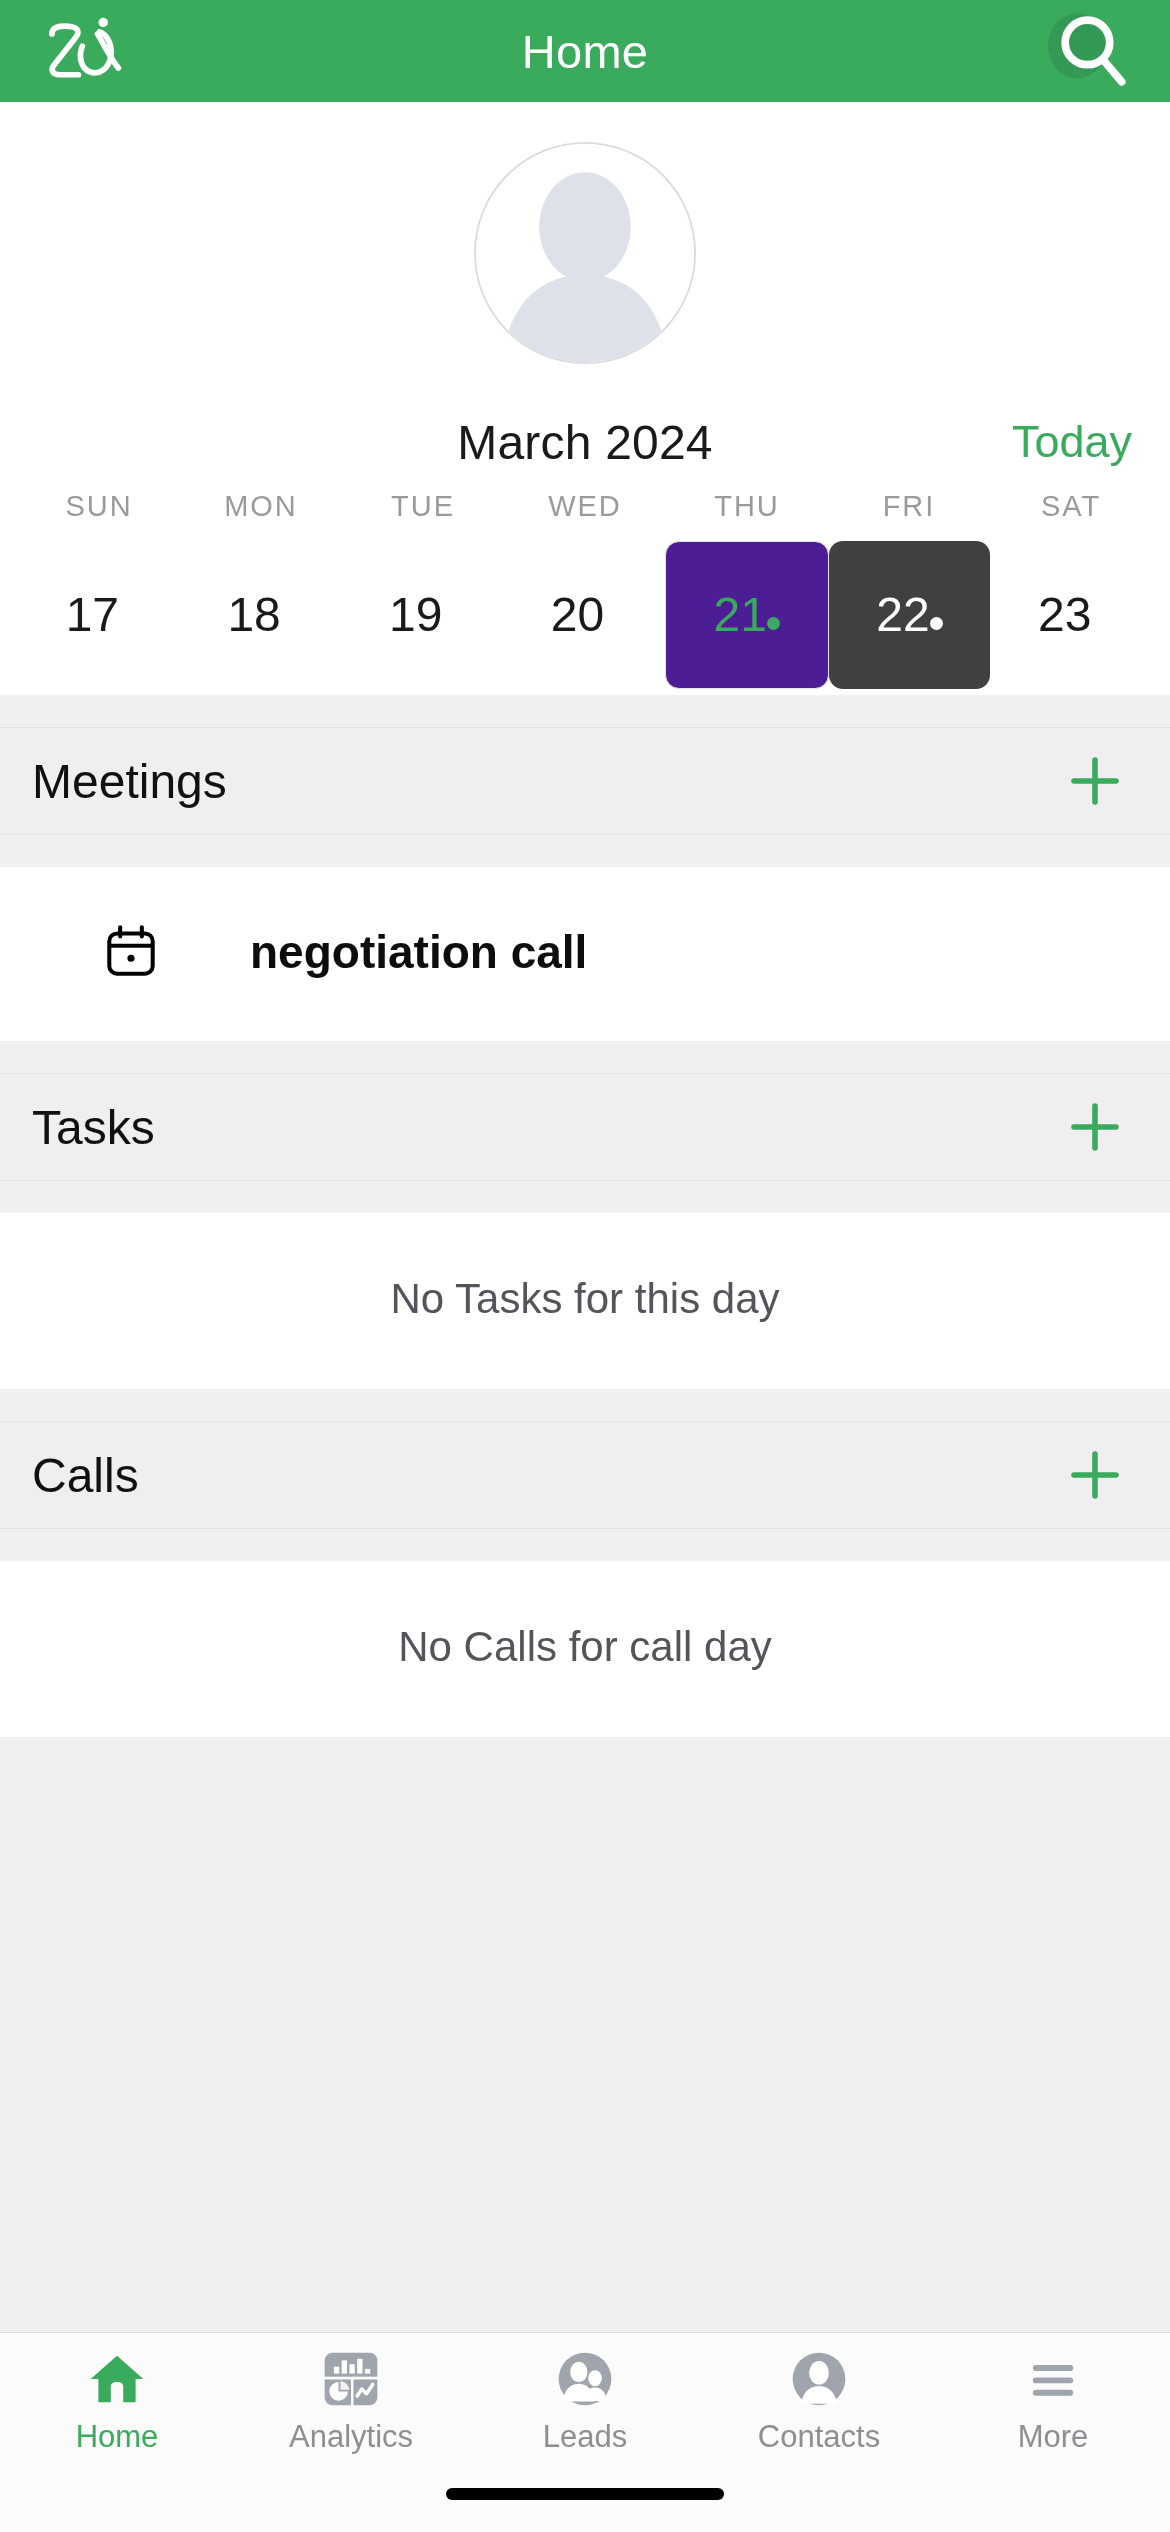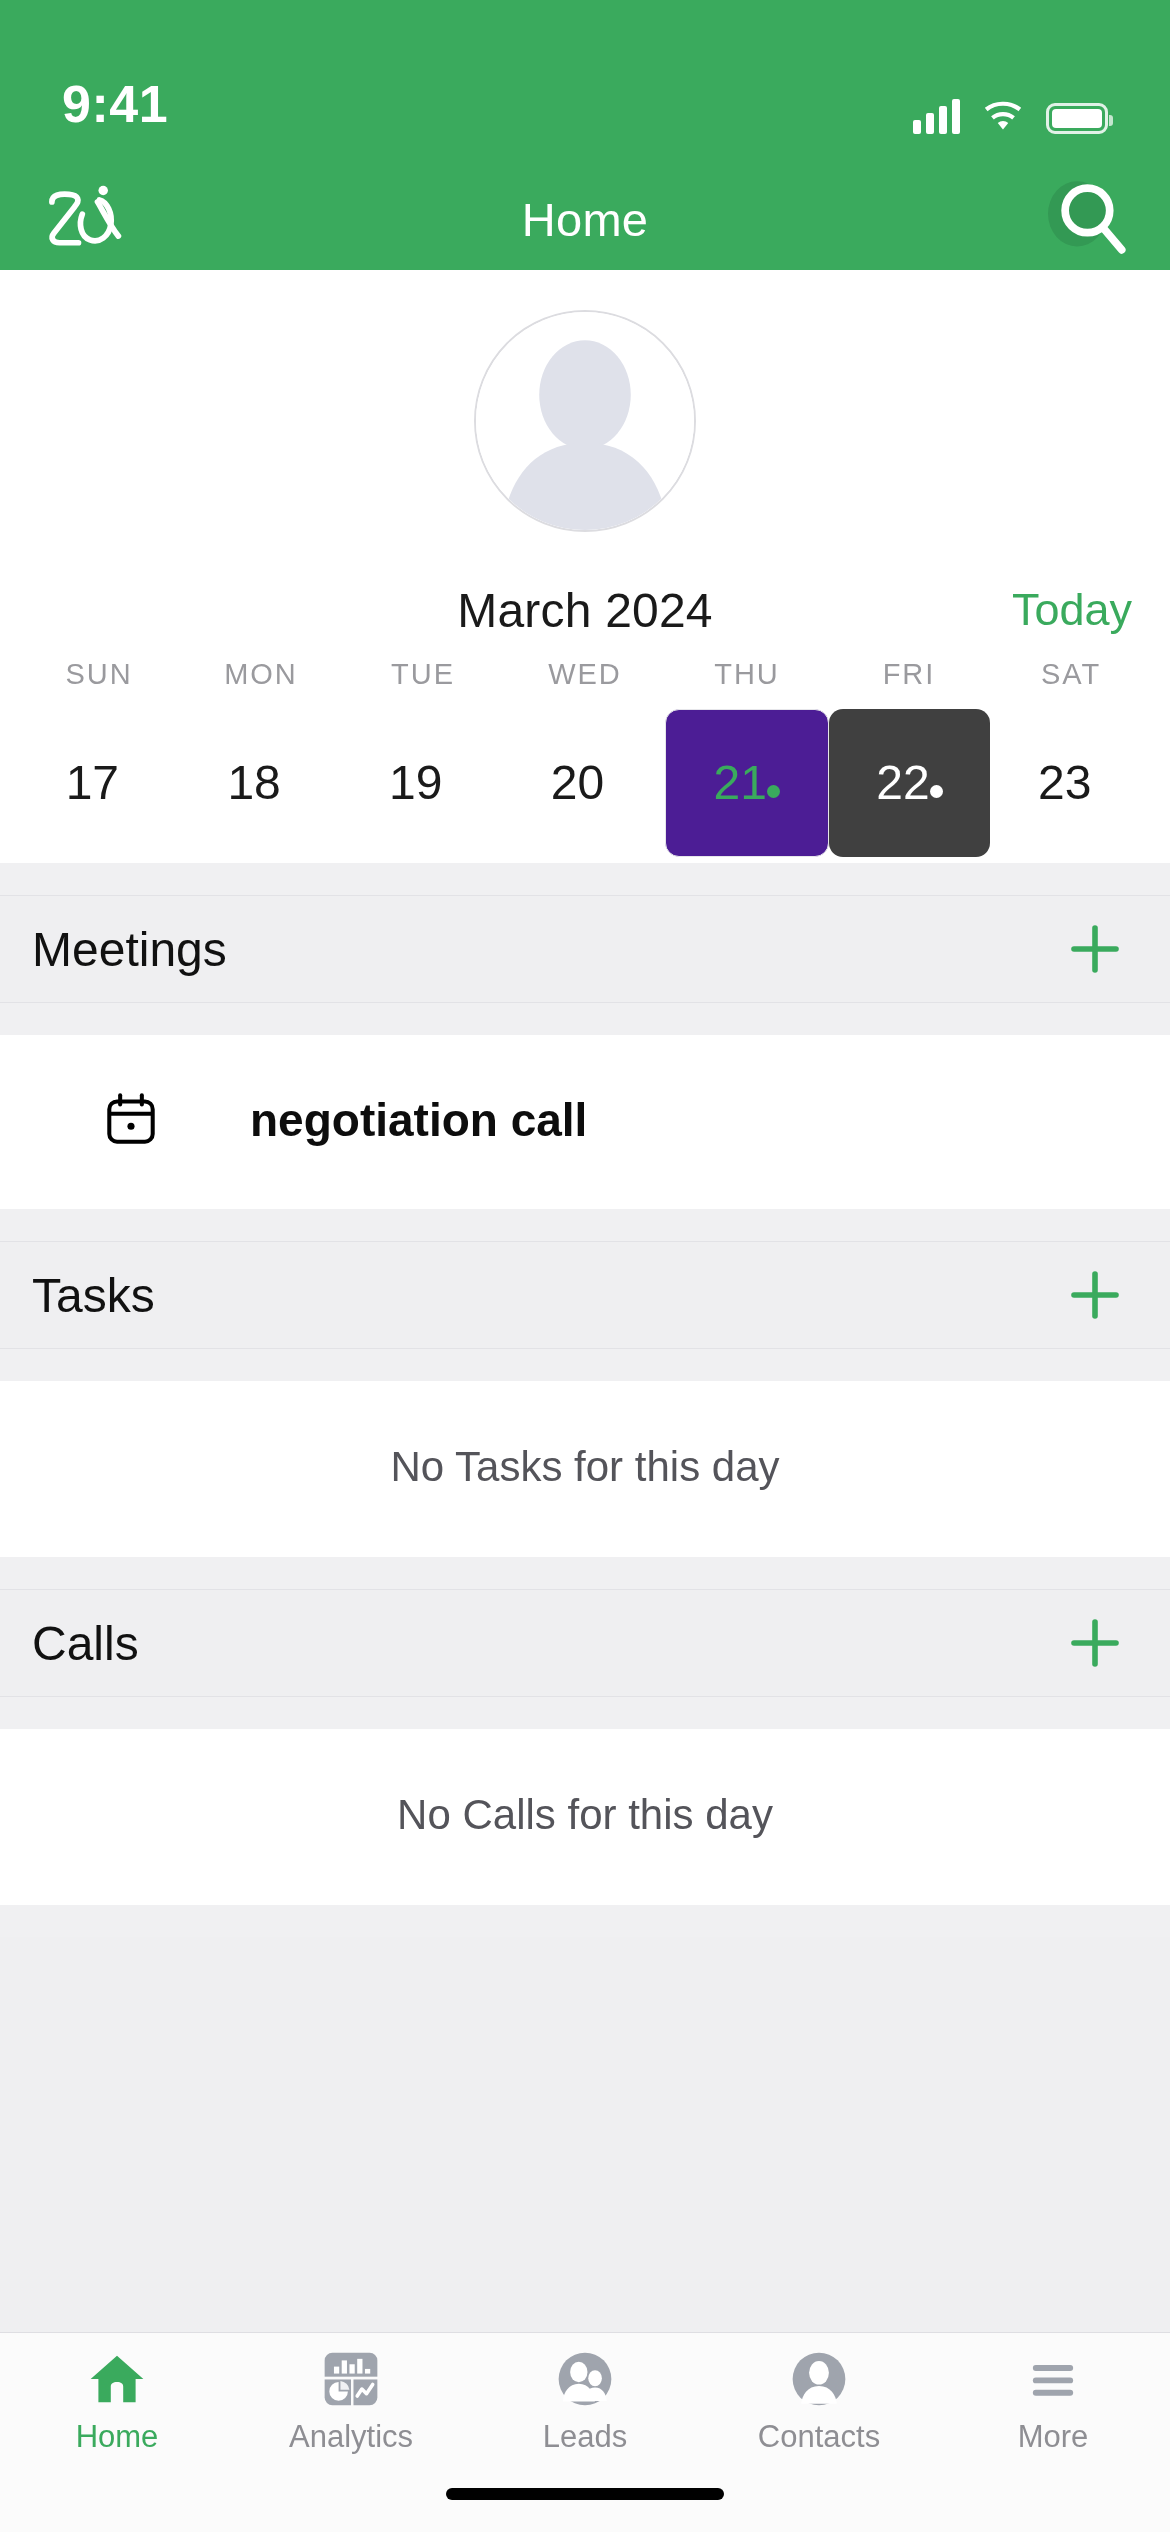--- a/index.html
+++ b/index.html
@@ -109,39 +109,20 @@
   .tab.active .lbl { color:#3aaa5d; }
 
   .homebar-wrap { height:58px; background:#fbfbfb; display:flex; align-items:flex-start; justify-content:center; flex:0 0 auto; }
   .homebar { width:278px; height:12px; background:#000; border-radius:6px; margin-top:14px; }
 </style>
 </head>
 <body>
 
 <div class="phone">
 
-  <div class="statusbar">
-    <div class="status-time">9:41</div>
-    <div class="status-icons">
-      <div class="signal">
-        <i></i>
-          <i></i>
-          <i></i>
-          <i></i>
-      </div>
-      <svg class="wifi" viewBox="0 0 24 20">
-        <path d="M12 17.4l3.1-3.9a4.9 4.9 0 0 0-6.2 0z" fill="#fff"></path>
-        <path d="M12 9.6c2 0 3.9.7 5.4 1.9l1.6-2A11.3 11.3 0 0 0 12 7a11.3 11.3 0 0 0-7 2.5l1.6 2A8.5 8.5 0 0 1 12 9.6z" fill="#fff"></path>
-        <path d="M12 3.4c3.4 0 6.6 1.2 9.1 3.2l1.6-2A16.6 16.6 0 0 0 12 1 16.6 16.6 0 0 0 1.3 4.6l1.6 2A14.4 14.4 0 0 1 12 3.4z" fill="#fff"></path>
-      </svg>
-      <div class="batt">
-          <span></span>
-        </div>
-    </div>
-  </div>
 
   <div class="navbar">
     <svg class="nav-logo" viewBox="0 0 100 80">
       <path d="M12 22 C12 15, 20 13, 30 14 C40 15, 42 20, 36 27 L14 55 C10 60, 13 65, 20 65 L40 65" fill="none" stroke="#fff" stroke-width="6" stroke-linecap="round" stroke-linejoin="round"></path>
       <path d="M44 35 C40 45, 42 58, 52 62 C62 66, 72 58, 74 46 C76 34, 70 22, 62 20" fill="none" stroke="#fff" stroke-width="6" stroke-linecap="round"></path>
       <path d="M60 22 C66 32, 74 48, 82 58" fill="none" stroke="#fff" stroke-width="6" stroke-linecap="round"></path>
       <circle cx="66" cy="10" r="5" fill="#fff"></circle>
     </svg>
     <div class="nav-title">Home</div>
     <svg class="nav-search" viewBox="0 0 56 50">
@@ -250,21 +231,21 @@
     <div class="section-header">
       <div class="section-title">Calls</div>
       <div class="add-btn">
         <svg viewBox="0 0 40 40">
           <line x1="20" y1="5" x2="20" y2="35" stroke="#3aaa5d" stroke-width="4" stroke-linecap="round"></line>
           <line x1="5" y1="20" x2="35" y2="20" stroke="#3aaa5d" stroke-width="4" stroke-linecap="round"></line>
         </svg>
       </div>
     </div>
     <div class="section-body">
-      <div class="empty-text">No Calls for this day</div>
+      <div class="empty-text">No Calls for call day</div>
     </div>
 
     <div class="filler"></div>
   </div>
 
   <div class="tabbar">
 
     <div class="tab active">
       <span class="ico">
         <svg viewBox="0 0 40 40">

